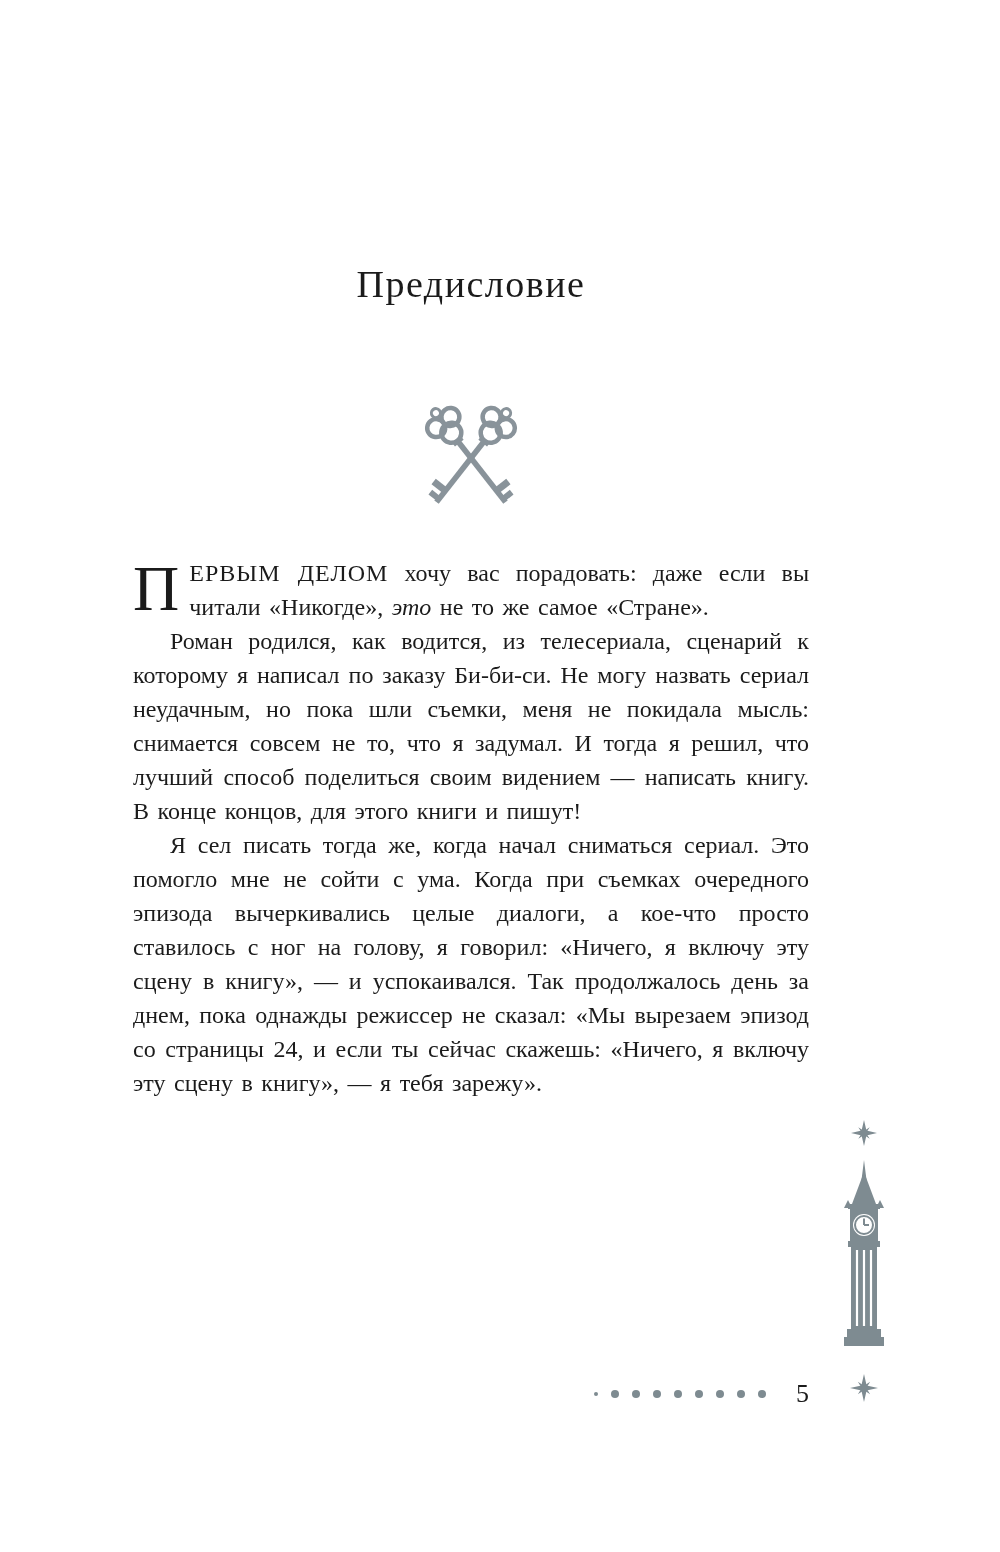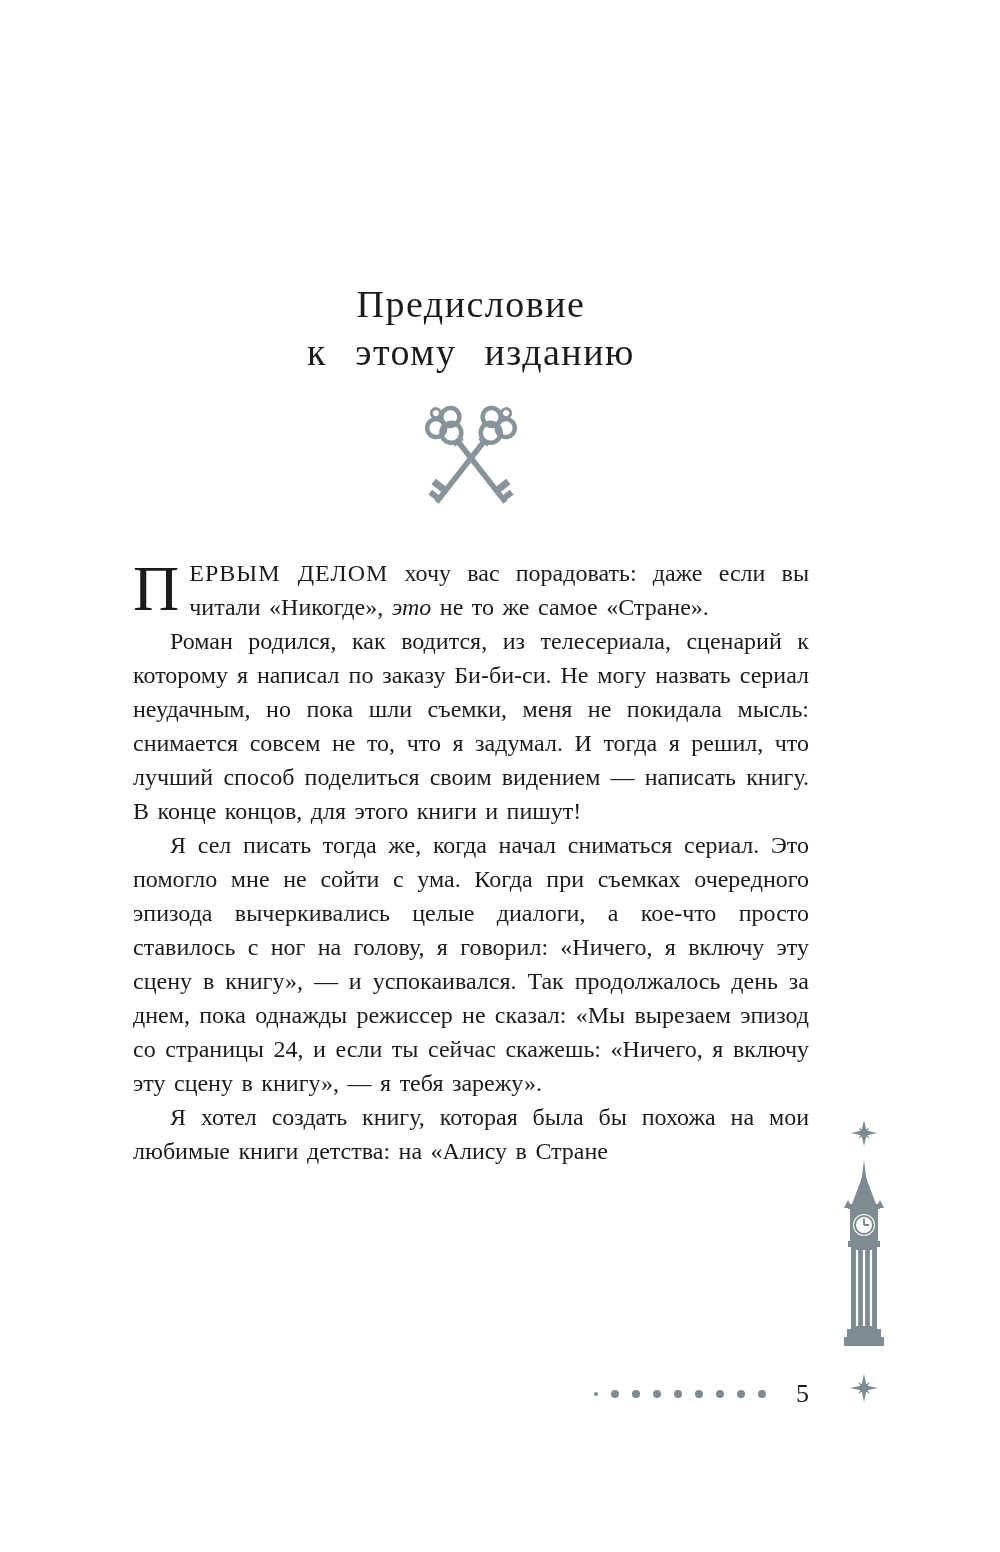--- a/index.html
+++ b/index.html
@@ -6,21 +6,21 @@
   .page {
     position:relative;
     width:1000px; height:1552px;
     background:#ffffff;
     font-family:"Liberation Serif", serif;
     color:#1b1b1b;
     overflow:hidden;
   }
   .title {
     position:absolute;
-    top:280px; left:133px; width:676px;
+    top:260px; left:133px; width:676px;
     margin:0;
     text-align:center;
     font-weight:normal;
     font-size:38px;
     line-height:48px;
     letter-spacing:1.5px;
     word-spacing:0.45em;
     color:#1b1b1b;
   }
   .ornament {
@@ -68,21 +68,20 @@
   .page-number { font-size:26px; color:#1b1b1b; }
   svg { display:block; margin:0 auto; }
 </style>
 </head>
 <body>
 
 <div class="page">
 
   <h1 class="title">
     <span>Предисловие</span><br>
-    <span>к этому изданию</span>
   </h1>
 
   <div class="ornament">
     <svg width="150" height="126" viewBox="0 0 150 126" fill="none" xmlns="http://www.w3.org/2000/svg">
 
       <g transform="translate(75,63) rotate(-38)" stroke="#89939a" fill="#89939a">
         <circle cx="0" cy="-57" r="4.5" fill="none" stroke-width="3"></circle>
         <circle cx="-9" cy="-45" r="9" fill="none" stroke-width="4.5"></circle>
         <circle cx="9" cy="-45" r="9" fill="none" stroke-width="4.5"></circle>
         <circle cx="0" cy="-32" r="10" fill="none" stroke-width="4.5"></circle>
@@ -102,21 +101,20 @@
         <rect x="-15" y="38" width="13" height="7" stroke="none"></rect>
         <rect x="-11" y="49" width="9" height="6" stroke="none"></rect>
       </g>
     </svg>
   </div>
 
   <div class="body-text" id="paragraphs">
       <p class="first"><span class="dropcap">П</span><span class="caps">ЕРВЫМ ДЕЛОМ</span><span> хочу вас порадовать: даже если вы читали «Никогде», </span><em>это</em><span> не то же самое «Стране».</span></p>
       <p><span>Роман родился, как водится, из телесериала, сценарий к которому я написал по заказу Би-би-си. Не могу назвать сериал неудачным, но пока шли съемки, меня не покидала мысль: снимается совсем не то, что я задумал. И тогда я решил, что лучший способ поделиться своим видением — написать книгу. В конце концов, для этого книги и пишут!</span></p>
       <p><span>Я сел писать тогда же, когда начал сниматься сериал. Это помогло мне не сойти с ума. Когда при съемках очередного эпизода вычеркивались целые диалоги, а кое-что просто ставилось с ног на голову, я говорил: «Ничего, я включу эту сцену в книгу», — и успокаивался. Так продолжалось день за днем, пока однажды режиссер не сказал: «Мы вырезаем эпизод со страницы 24, и если ты сейчас скажешь: «Ничего, я включу эту сцену в книгу», — я тебя зарежу».</span></p>
-      <p><span>Я хотел создать книгу, которая была бы похожа на мои любимые книги детства: на «Алису в Стране</span></p>
     </div>
 
   <div class="margin-art">
     <span>
       <svg width="30" height="30" viewBox="-15 -15 30 30">
         <path d="M0,-13 L2.4,-2.4 L13,0 L2.4,2.4 L0,13 L-2.4,2.4 L-13,0 L-2.4,-2.4 Z" fill="#7e8b91"></path>
         <path d="M0,-13 L2.4,-2.4 L13,0 L2.4,2.4 L0,13 L-2.4,2.4 L-13,0 L-2.4,-2.4 Z" fill="#7e8b91" transform="rotate(45) scale(0.62)"></path>
       </svg>
     </span>
     <span class="gap-sm"></span>

